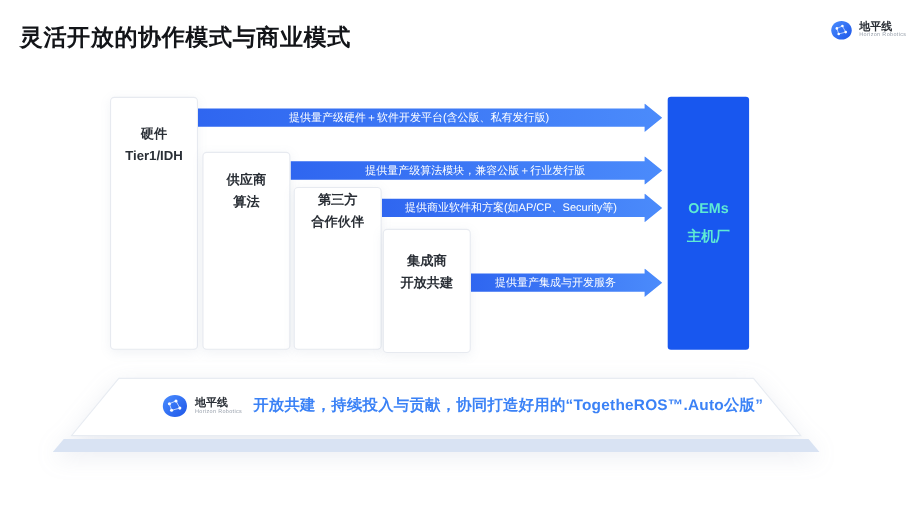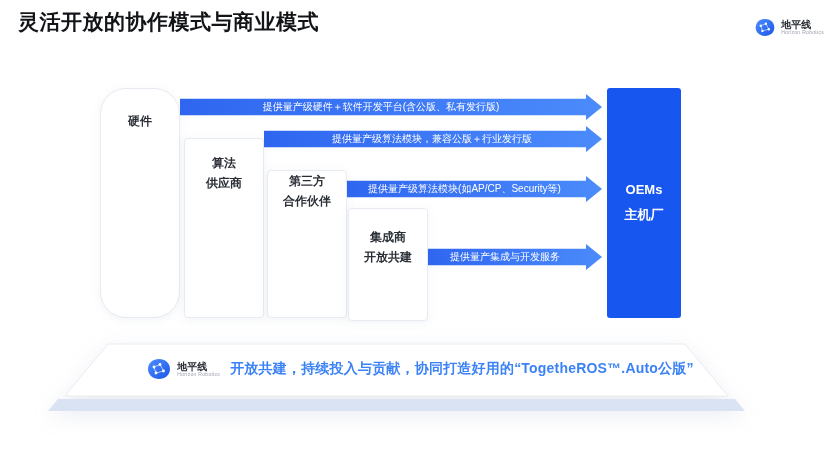--- a/index.html
+++ b/index.html
@@ -2,61 +2,61 @@
 <html><head>
 <meta charset="utf-8">
 <style>
   * { margin:0; padding:0; box-sizing:border-box; }
   html,body { background:#ffffff; }
   body { font-family:"Liberation Sans","DejaVu Sans",sans-serif; }
   .slide {
     position:relative; width:840px; height:472px; background:#ffffff; overflow:hidden;
   }
   .slide-title {
-    position:absolute; left:18px; top:8px;
+    position:absolute; left:18px; top:20px;
     font-size:21px; font-weight:800; color:#121418; letter-spacing:0.5px;
   }
   
   .brand { position:absolute; right:16px; top:18px; display:flex; align-items:center; gap:5px; }
   .brand-texts { display:flex; flex-direction:column; line-height:1.1; }
   .brand-name { font-size:10px; font-weight:700; color:#2a2f36; }
   .brand-sub { font-size:5px; color:#9aa2ad; letter-spacing:0.3px; }
 
   
   .sbox {
     position:absolute; background:#ffffff; border:1px solid #e7eaf0; border-radius:4px;
     box-shadow:0 2px 10px rgba(120,140,170,0.10);
     text-align:center; font-weight:700; color:#2a2f36; font-size:12px; z-index:1;
   }
   .sbox span { display:block; line-height:1.7; }
-  .sbox-1 { left:100px; top:88px;  width:80px; height:230px; padding-top:22px;border-radius:26px; }
+  .sbox-1 { left:100px; top:88px;  width:80px; height:230px; padding-top:22px; }
   .sbox-2 { left:184px; top:138px; width:80px; height:180px; padding-top:14px; }
   .sbox-3 { left:267px; top:170px; width:80px; height:148px; }
   .sbox-4 { left:348px; top:208px; width:80px; height:113px; padding-top:18px; }
 
   
   .arrow {
     position:absolute; height:26px; z-index:2;
     background:linear-gradient(90deg,#2f66f0,#4b8bfb);
     clip-path:polygon(0 18%, calc(100% - 16px) 18%, calc(100% - 16px) 0%, 100% 50%, calc(100% - 16px) 100%, calc(100% - 16px) 82%, 0 82%);
     color:#ffffff; font-size:10px; font-weight:400;
     display:flex; align-items:center; justify-content:center;
     padding-right:20px; white-space:nowrap;
   }
   .arrow-1 { left:180px; top:94px;  width:422px; }
-  .arrow-2 { left:264px; top:126px; width:338px;padding-left:18px; }
+  .arrow-2 { left:264px; top:142px; width:338px;padding-left:18px; }
   .arrow-3 { left:347px; top:176px; width:255px; }
   .arrow-4 { left:428px; top:212px; width:174px;margin-top:32px; }
 
   
   .oem {
     position:absolute; left:607px; top:88px; width:74px; height:230px;
     background:#1857ef; border-radius:3px; z-index:2;
     display:flex; flex-direction:column; align-items:center; justify-content:center;
-    color:#ffffff; font-weight:700; font-size:13px; line-height:1.9; text-align:center;
+    color:#5eead4; font-weight:700; font-size:13px; line-height:1.9; text-align:center;
   }
 
   
   .platform-svg { position:absolute; left:40px; top:340px; width:760px; height:75px;
     filter:drop-shadow(0 5px 10px rgba(110,130,165,0.14)); }
   .platform-content {
     position:absolute; left:0; right:0; top:358px; z-index:3;
     display:flex; align-items:center; justify-content:center; gap:10px;
   }
   .platform-brand { display:flex; align-items:center; gap:5px; }
@@ -88,42 +88,43 @@
       <path d="M8 9 L14 6.5 L17.5 13 L10 15 Z" fill="none" stroke="#ffffff" stroke-width="0.7" opacity="0.9"></path>
     </svg>
     <div class="brand-texts">
       <span class="brand-name">地平线</span>
       <span class="brand-sub">Horizon Robotics</span>
     </div>
   </div>
 
   <div class="sbox sbox-1">
     <span>硬件</span>
+    <span>Tier1/IDH</span>
   </div>
   <div class="sbox sbox-2">
+    <span>供应商</span>
     <span>算法</span>
-    <span>供应商</span>
   </div>
   <div class="sbox sbox-3">
     <span>第三方</span>
     <span>合作伙伴</span>
   </div>
   <div class="sbox sbox-4">
     <span>集成商</span>
     <span>开放共建</span>
   </div>
 
   <div class="arrow arrow-1">
     <span>提供量产级硬件＋软件开发平台(含公版、私有发行版)</span>
   </div>
   <div class="arrow arrow-2">
     <span>提供量产级算法模块，兼容公版＋行业发行版</span>
   </div>
   <div class="arrow arrow-3">
-    <span>提供量产级算法模块(如AP/CP、Security等)</span>
+    <span>提供商业软件和方案(如AP/CP、Security等)</span>
   </div>
   <div class="arrow arrow-4">
     <span>提供量产集成与开发服务</span>
   </div>
 
   <div class="oem">
     <span>OEMs</span>
     <span>主机厂</span>
   </div>
 

